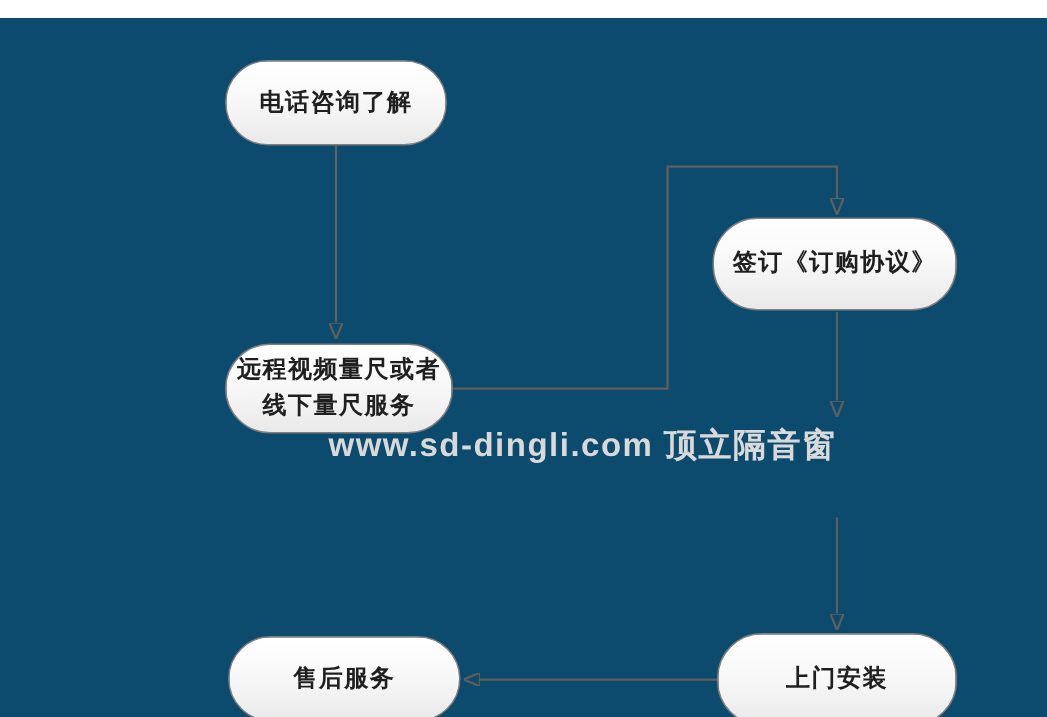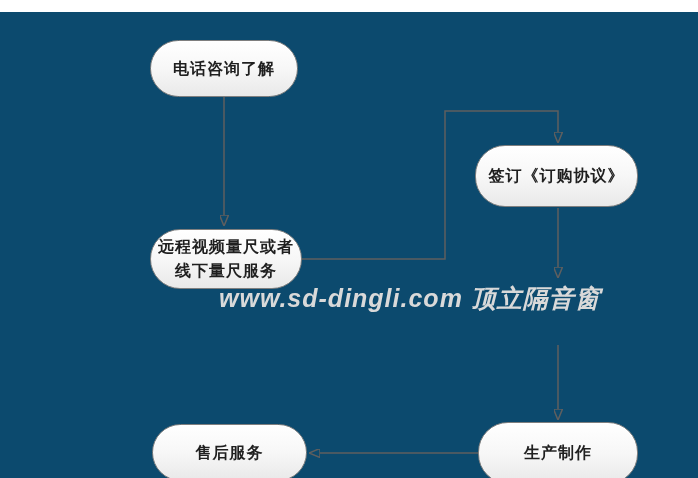--- a/index.html
+++ b/index.html
@@ -46,22 +46,21 @@
     line-height: 24px;
     text-align: center;
     white-space: pre-line;
     letter-spacing: 1px;
   }
   .watermark {
     position: absolute;
     left: 219px;
     top: 270px;
     z-index: 3;
-    font-size: 25px;
-    font-style: italic;
+    font-size: 22px;
     font-weight: bold;
     color: #d9d9d9;
     letter-spacing: 1px;
     white-space: nowrap;
     pointer-events: none;
   }
   
   #node-phone      { left: 150px; top:  28px; width: 148px; height: 57px; }
   #node-measure    { left: 150px; top: 217px; width: 152px; height: 60px; }
   #node-agreement  { left: 475px; top: 133px; width: 163px; height: 62px; }
@@ -95,21 +94,21 @@
     <span class="node-label">签订《订购协议》</span>
   </div>
 
   <div class="node" id="node-measure">
     <span class="node-label">远程视频量尺或者
 线下量尺服务</span>
   </div>
 
 
   <div class="node" id="node-install">
-    <span class="node-label">生产制作</span>
+    <span class="node-label">上门安装</span>
   </div>
 
   <div class="node" id="node-aftersales">
     <span class="node-label">售后服务</span>
   </div>
 
   <div class="watermark">www.sd-dingli.com 顶立隔音窗</div>
 
 </div>
 

